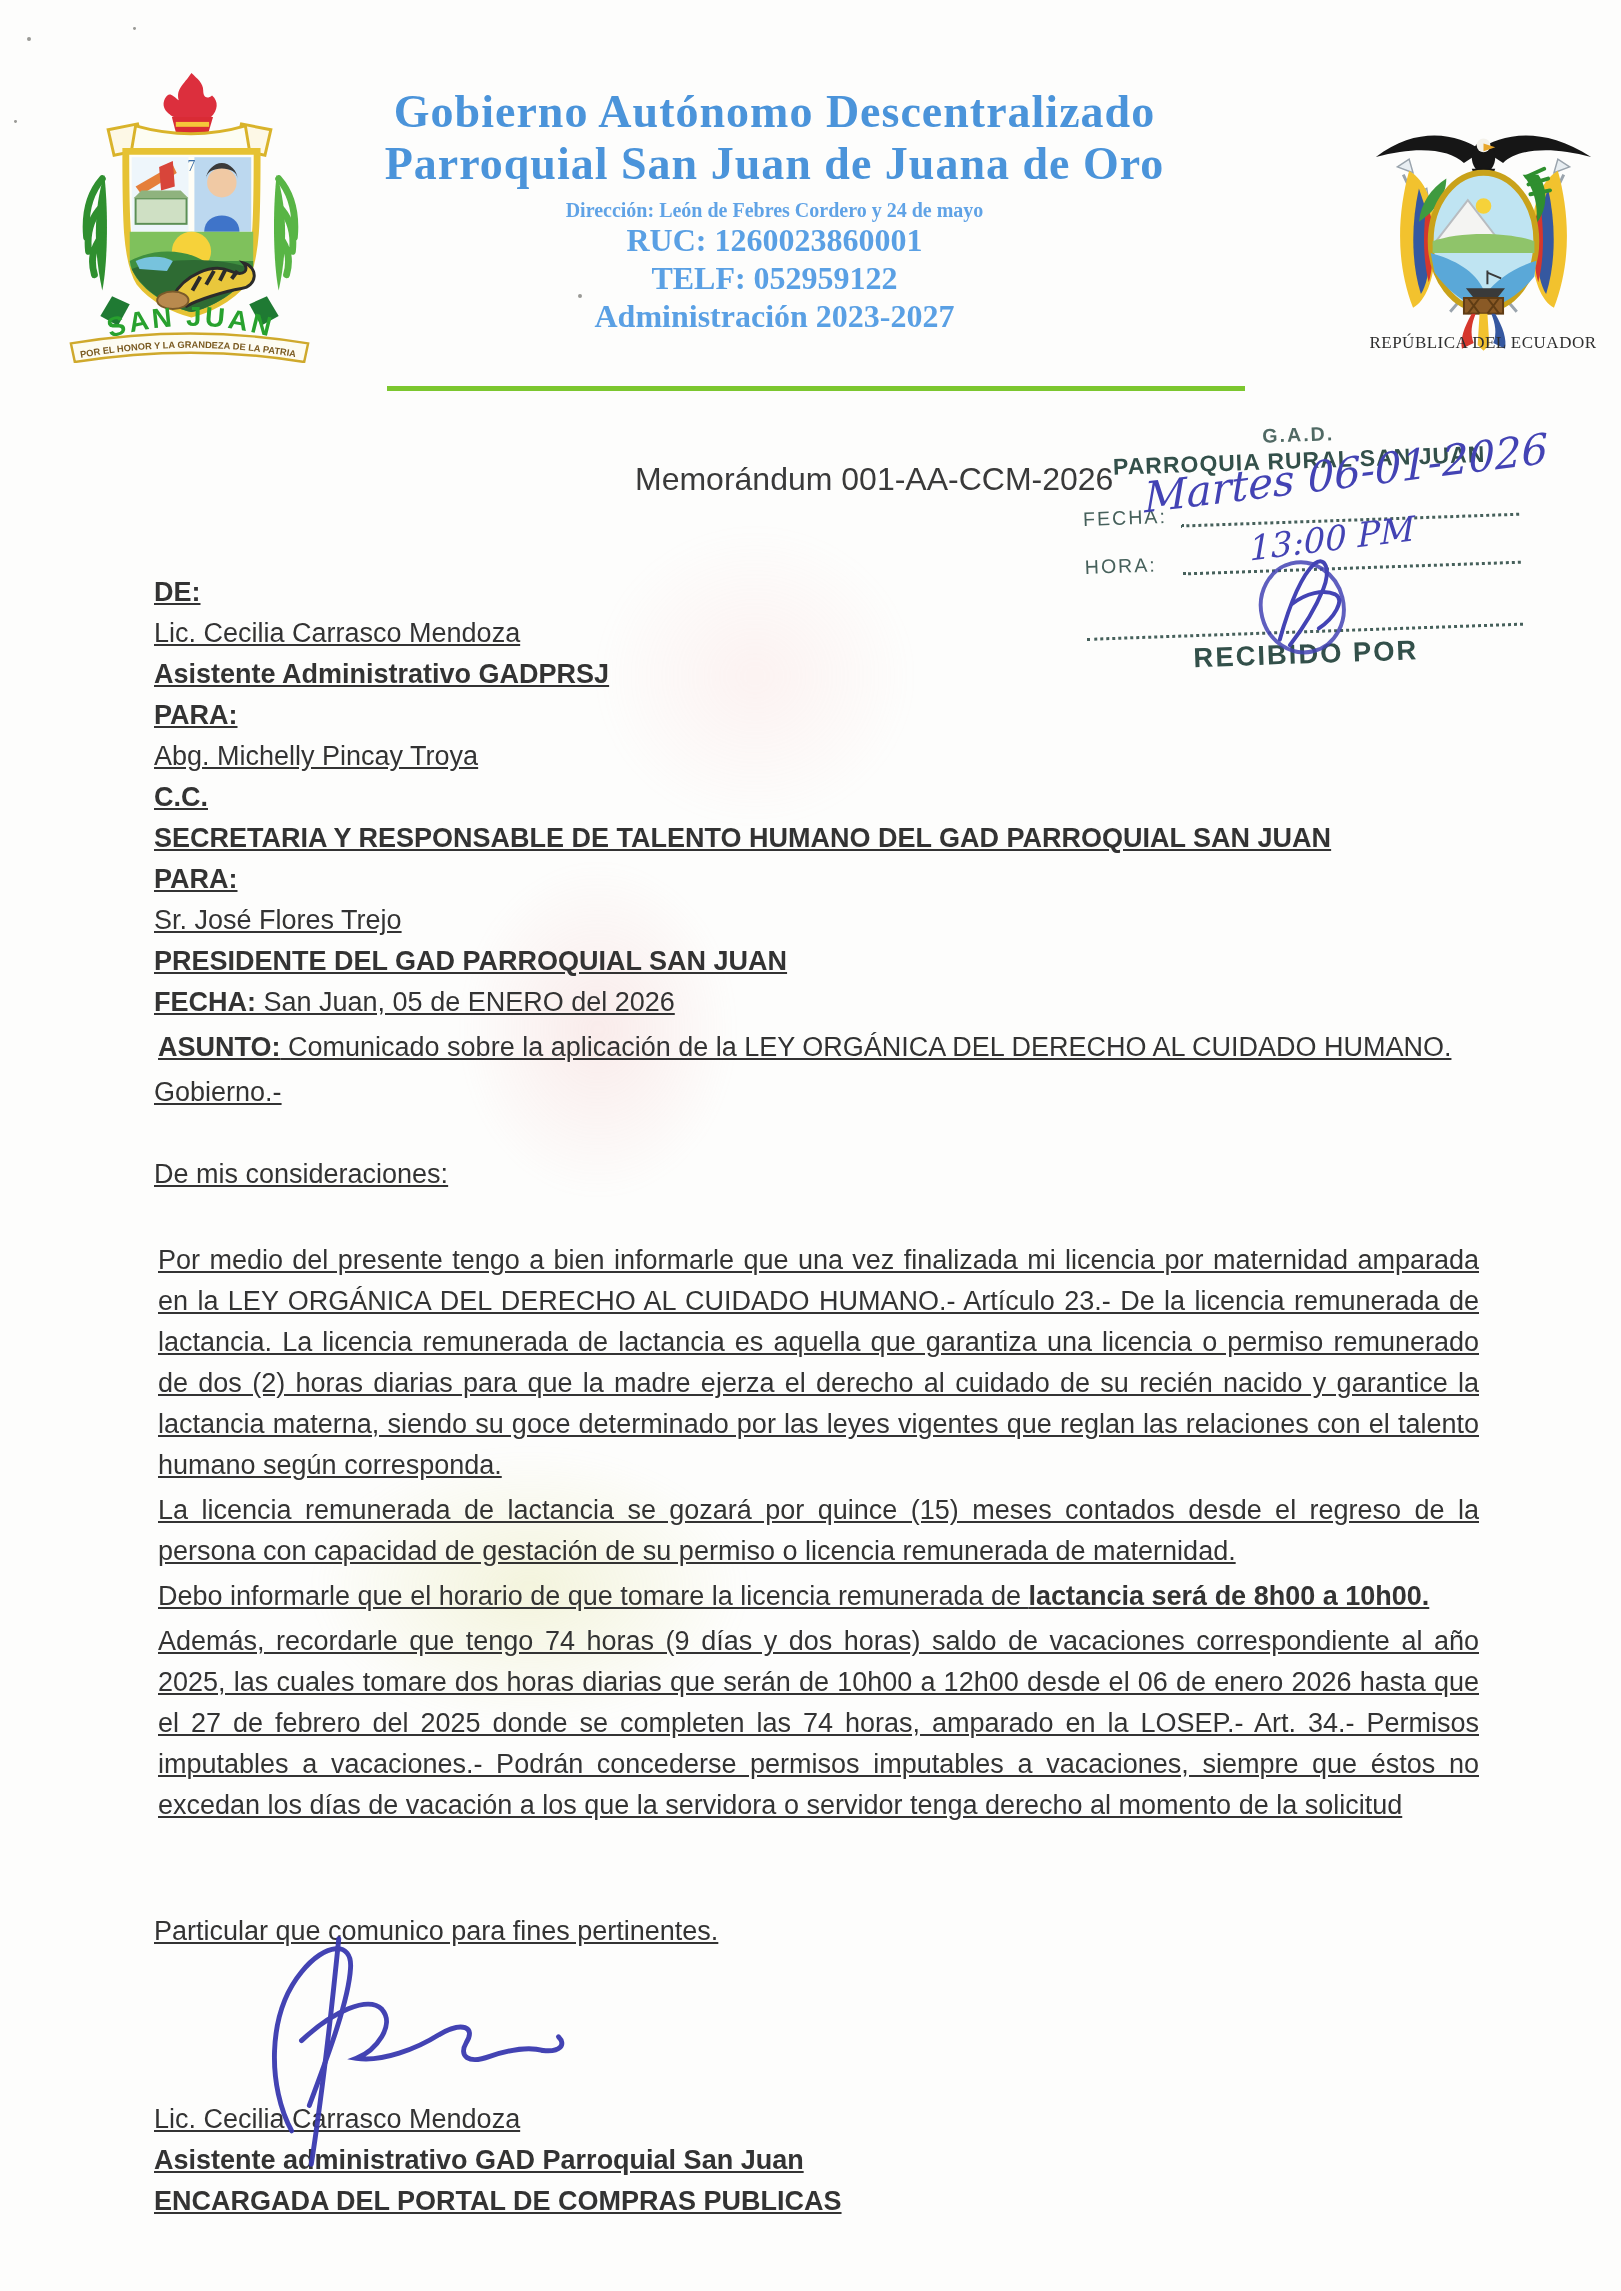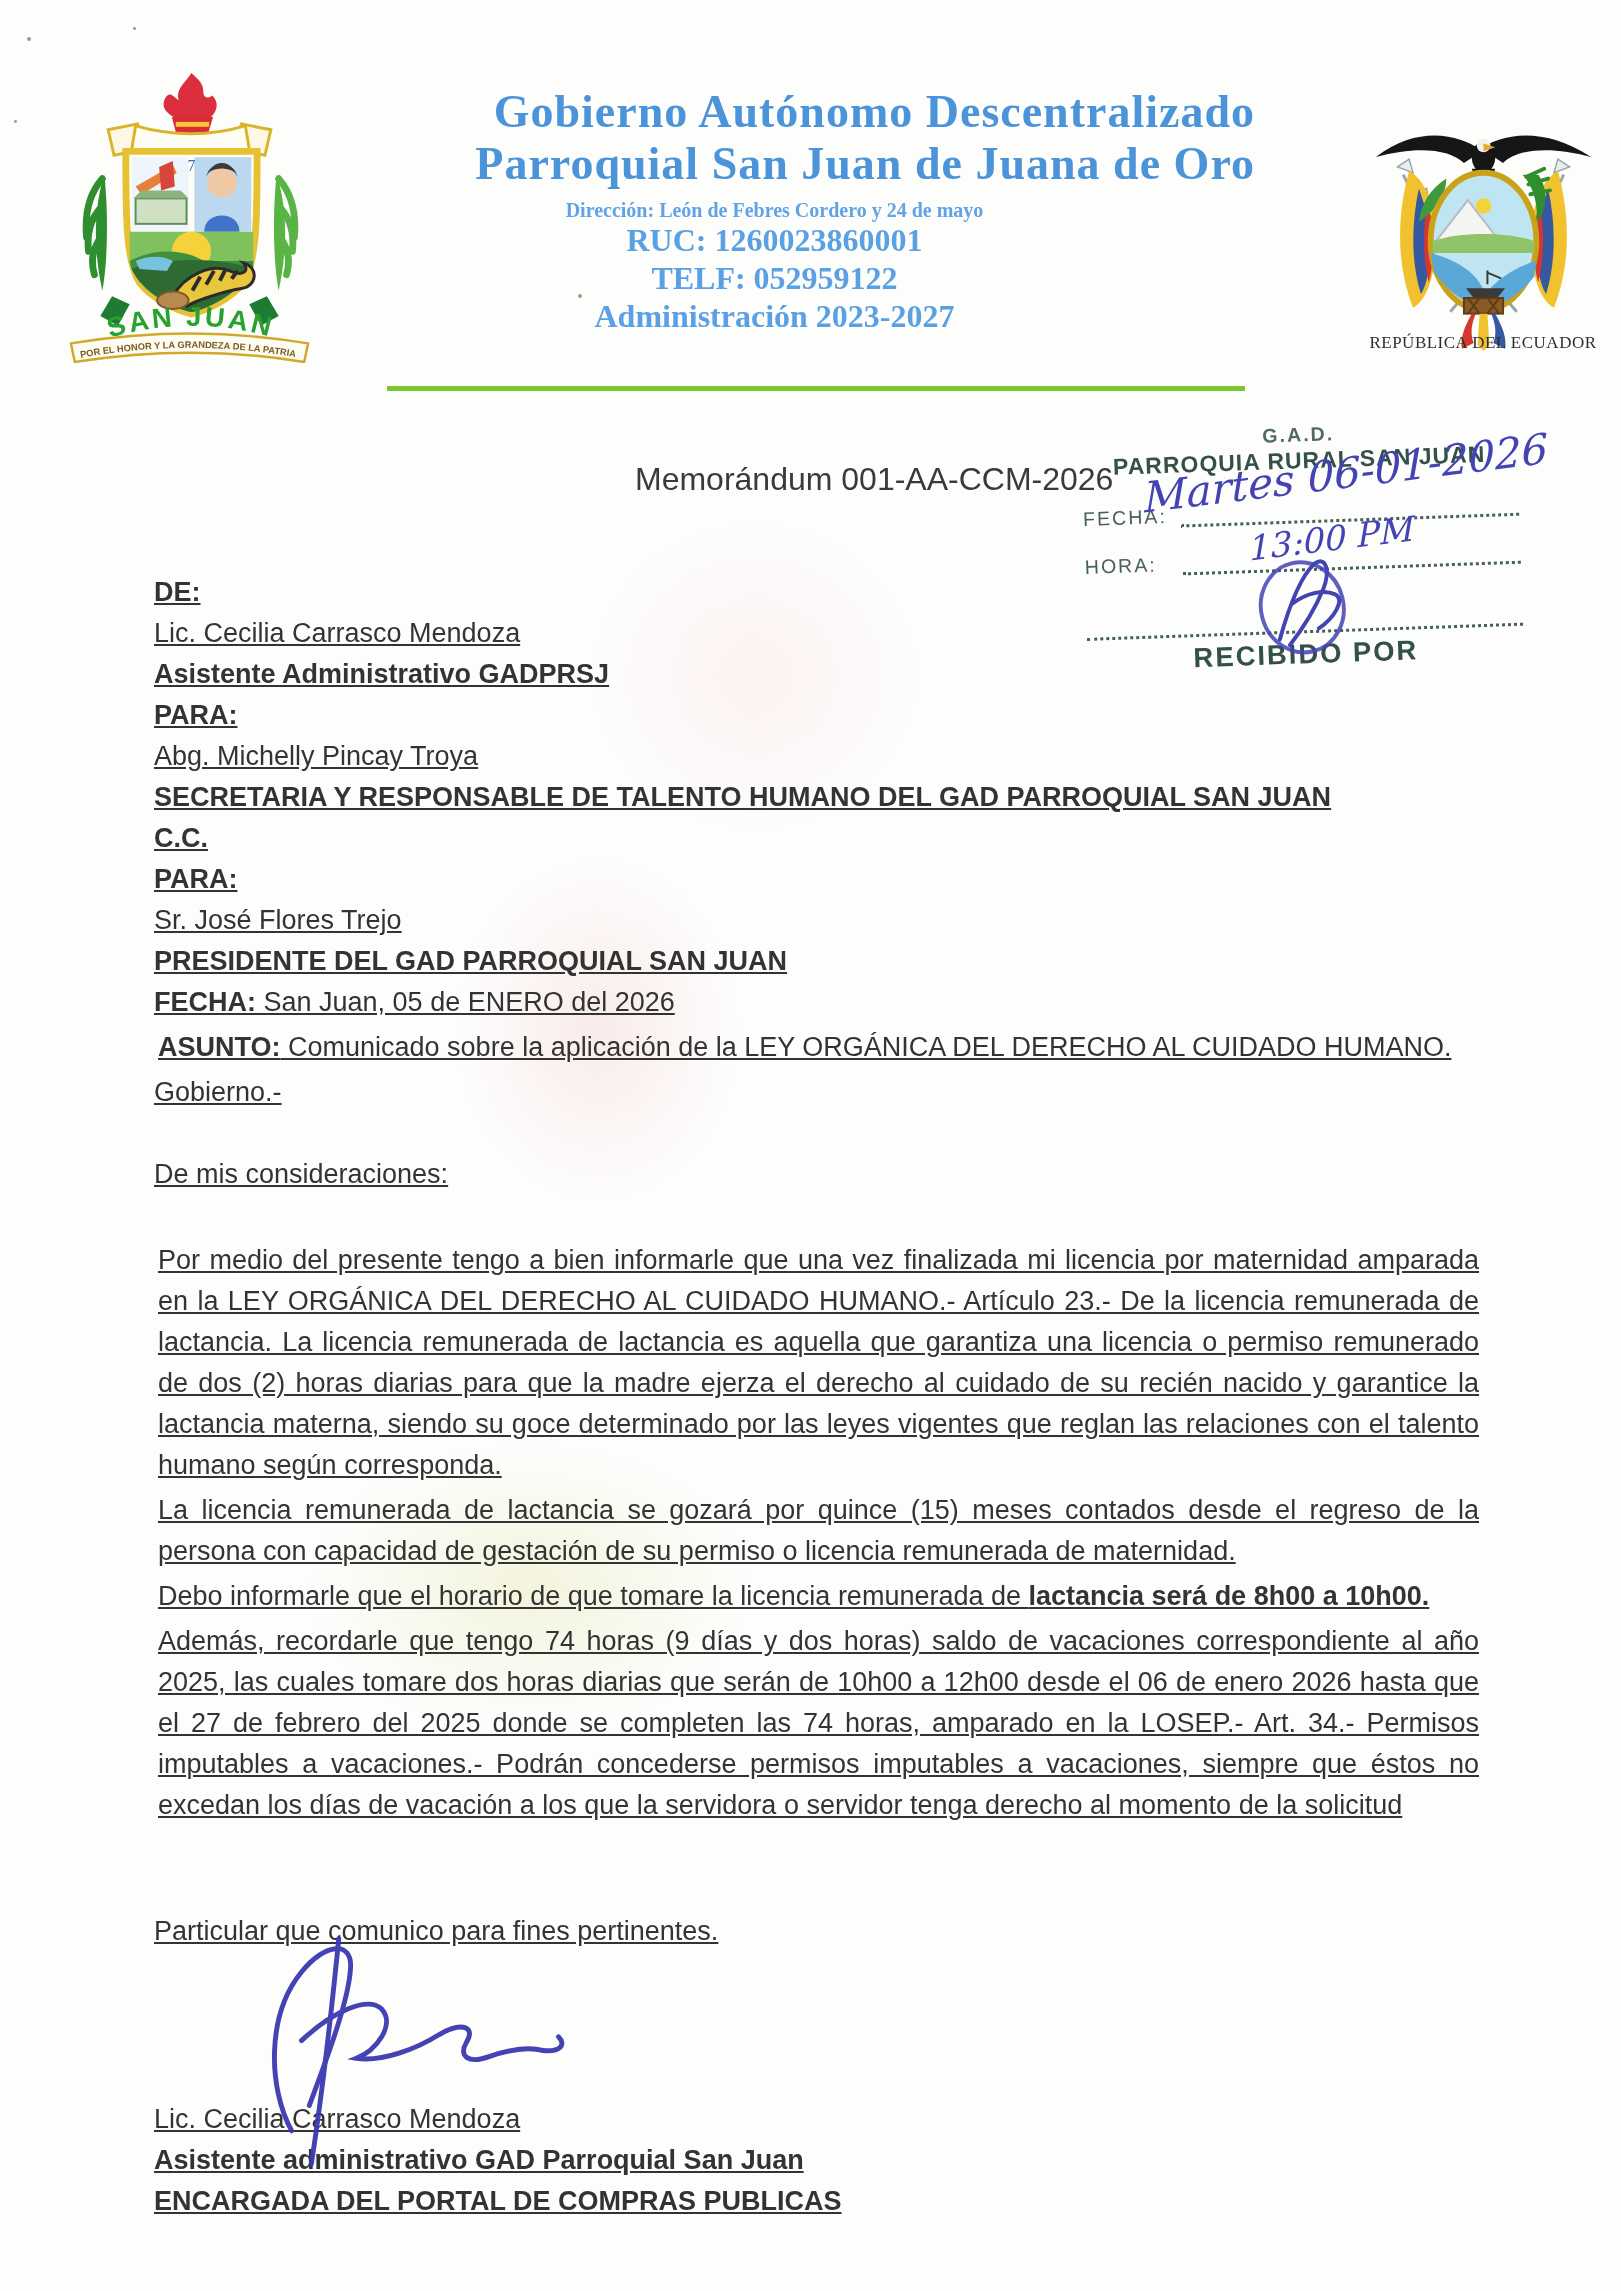--- a/index.html
+++ b/index.html
@@ -5,21 +5,21 @@
   html,body{margin:0;padding:0;}
   body{
     width:1621px;height:2292px;position:relative;overflow:hidden;
     background:#fdfdfc;font-family:"Liberation Sans",sans-serif;color:#333;
   }
   
   .hdr-title{
     position:absolute;left:294px;top:86px;width:961px;text-align:center;
     font-family:"Liberation Serif",serif;font-weight:bold;line-height:1.12;
   }
-  .hdr-l1,.hdr-l2{font-size:46px;color:#4b94da;letter-spacing:1px;text-align:right;}
+  .hdr-l1,.hdr-l2{font-size:46px;color:#4b94da;letter-spacing:1px;}
   .hdr-l3{font-size:20px;color:#60a3e6;margin-top:10px;}
   .hdr-l4,.hdr-l5,.hdr-l6{font-size:32px;color:#5ka;color:#5aa0e4;margin-top:2px;}
   .green-rule{position:absolute;left:387px;top:386px;width:858px;height:4.9px;background:#7cc72f;}
   .seal-left{position:absolute;left:57px;top:69px;width:265px;height:294px;}
   .seal-right{position:absolute;left:1370px;top:106px;width:227px;height:247px;}
   .seal-right-caption{
     position:absolute;left:1341px;top:333px;width:284px;text-align:center;
     font-family:"Liberation Serif",serif;font-size:17px;color:#2e2e2e;letter-spacing:0.5px;
   }
   
@@ -205,22 +205,22 @@
     </g>
   </svg>
 </div>
 
 <div class="letter">
   <div class="ln b">DE:</div>
   <div class="ln">Lic. Cecilia Carrasco Mendoza</div>
   <div class="ln b">Asistente Administrativo GADPRSJ</div>
   <div class="ln b">PARA:</div>
   <div class="ln">Abg. Michelly Pincay Troya</div>
+  <div class="ln b">C.C.</div>
   <div class="ln b">SECRETARIA Y RESPONSABLE DE TALENTO HUMANO DEL GAD PARROQUIAL SAN JUAN</div>
-  <div class="ln b">C.C.</div>
   <div class="ln b">PARA:</div>
   <div class="ln">Sr. José Flores Trejo</div>
   <div class="ln b">PRESIDENTE DEL GAD PARROQUIAL SAN JUAN</div>
   <div class="ln"><span class="b">FECHA:</span><span> San Juan, 05 de ENERO del 2026</span></div>
   <p class="para"><span class="b">ASUNTO:</span><span> Comunicado sobre la aplicación de la LEY ORGÁNICA DEL DERECHO AL CUIDADO HUMANO.</span></p>
   <div class="ln">Gobierno.-</div>
   <div class="gap"></div>
   <div class="ln">De mis consideraciones:</div>
   <div class="gap"></div>
   <p class="para">Por medio del presente tengo a bien informarle que una vez finalizada mi licencia por maternidad amparada en la LEY ORGÁNICA DEL DERECHO AL CUIDADO HUMANO.- Artículo 23.- De la licencia remunerada de lactancia. La licencia remunerada de lactancia es aquella que garantiza una licencia o permiso remunerado de dos (2) horas diarias para que la madre ejerza el derecho al cuidado de su recién nacido y garantice la lactancia materna, siendo su goce determinado por las leyes vigentes que reglan las relaciones con el talento humano según corresponda.</p>

